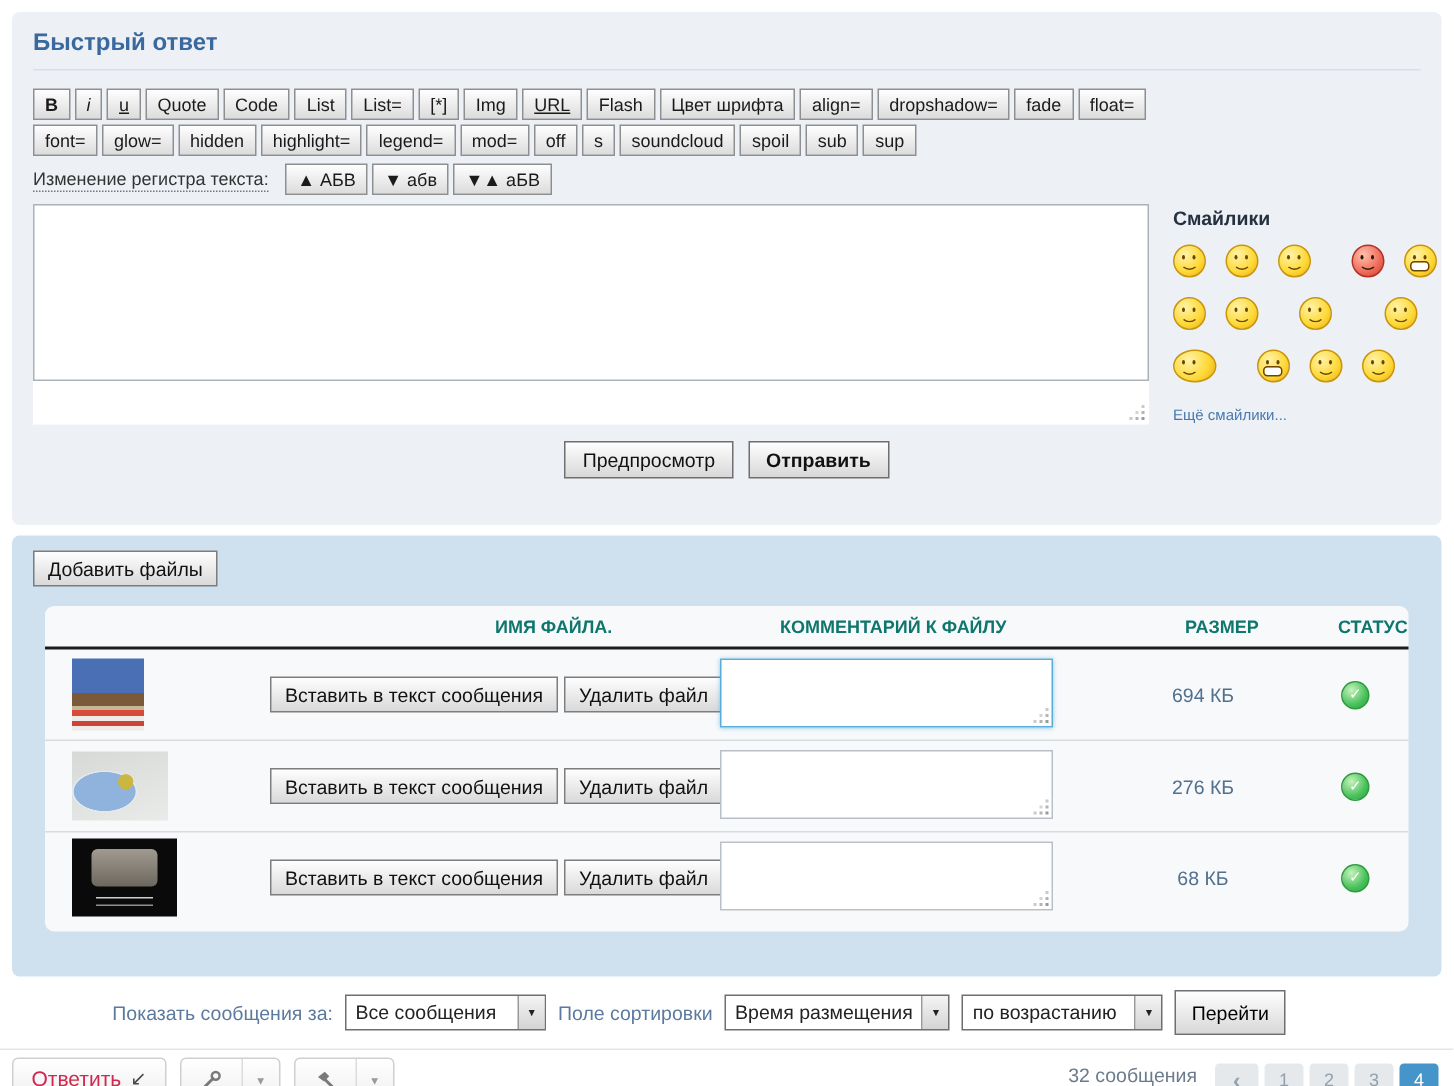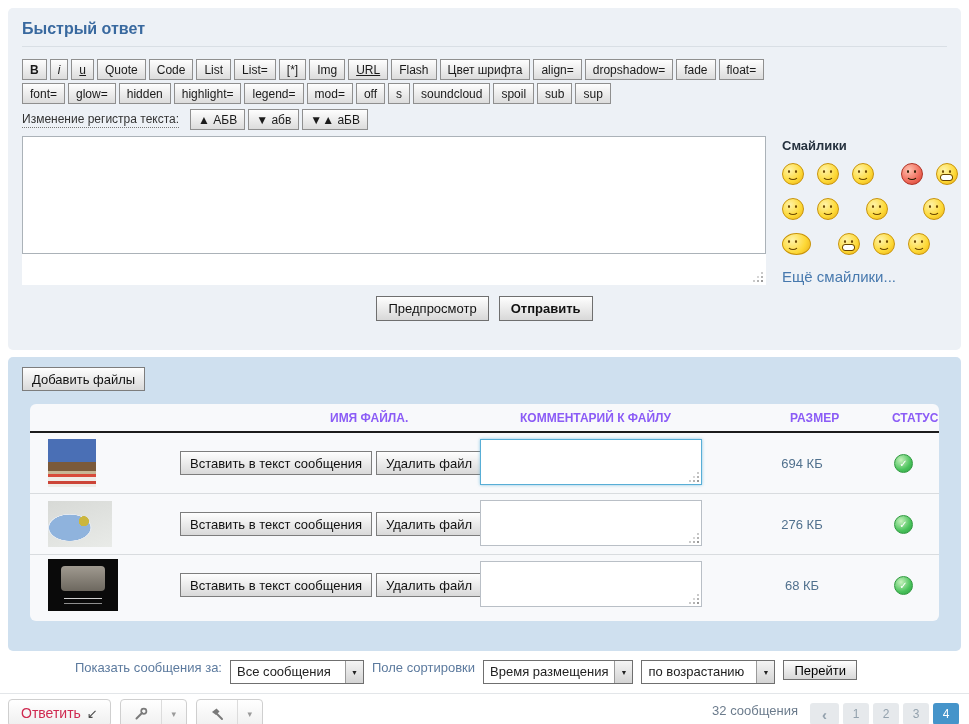--- a/index.html
+++ b/index.html
@@ -35,54 +35,54 @@
   .sm-title{font-weight:bold;color:#25313e;margin:2px 0 10px}
   .sm-row{display:flex;align-items:center;margin-bottom:13px;gap:13px}
   .smiley{width:20px;height:20px;border-radius:50%;background:radial-gradient(circle at 35% 30%,#fff3a8,#fdd835 60%,#e8ab17);border:1px solid #c9940a;position:relative;display:inline-block;cursor:pointer;flex:none}
   .smiley::before{content:"";position:absolute;left:5px;top:6px;width:2px;height:3px;background:#6b4600;border-radius:50%;box-shadow:7px 0 0 #6b4600}
   .smiley::after{content:"";position:absolute;left:4px;top:5px;width:10px;height:9px;border:1.5px solid transparent;border-bottom-color:#6b4600;border-radius:50%}
   .sm-red{background:radial-gradient(circle at 35% 30%,#ffc0ae,#ef6a5a 60%,#cc3b2a);border-color:#b03325}
   .sm-red::before,.sm-red::after{filter:brightness(.4)}
   .sm-grin::after{border:none;background:#fff;border-radius:2px;width:11px;height:5px;top:11px;left:4px;outline:1px solid #6b4600}
   .sm-wide{width:27px}
   .gap-lg{margin-left:14px}
-  .more-sm{color:#4779ae;text-decoration:none;font-size:15px}
+  .more-sm{color:#4779ae;text-decoration:none;font-size:10px}
 
   .qr-actions{display:flex;justify-content:center;gap:10px;margin-top:11px}
   .action-btn{height:25px;padding:0 11px;background:linear-gradient(#fefefe,#d8d8d8);border:1px solid #6f6f6f;font-size:13px;font-family:inherit;color:#111;cursor:pointer}
   .action-btn.primary{font-weight:bold}
 
   
   .attach{background:#cfe0ef;padding:10px 14px 16px;height:268px;overflow:hidden;margin-top:7px}
   .hint{color:#1d3148;font-size:13.5px;margin-bottom:9px}
   .attach-table{background:#f8f9fb;border-radius:6px;margin:13px 8px 0;padding-bottom:6px}
-  .at-head{position:relative;height:27px;border-bottom:2px solid #1c1c1c;font-weight:bold;color:#8b5cf6;font-size:12px}
+  .at-head{position:relative;height:27px;border-bottom:2px solid #1c1c1c;font-weight:bold;color:#0f766e;font-size:12px}
   .at-head span{position:absolute;top:7px;white-space:nowrap}
   .h1{left:300px}.h2{left:490px}.h3{left:760px}.h4{left:862px}
   .at-row{display:grid;grid-template-columns:150px 196px 104px 256px 132px 1fr;align-items:center;height:60px;border-bottom:1px solid #d9dcdf}
   .at-row:last-child{border-bottom:none}
   .thumb{margin-left:18px;flex:none}
   .thumb-1{width:48px;height:48px;background:linear-gradient(180deg,#4a6fb5 0 48%,#7b5a3a 48% 66%,#c7b694 66% 72%,#d84b3a 72% 80%,#efece7 80% 87%,#cc4437 87% 94%,#efece7 94% 100%)}
   .thumb-2{width:64px;height:46px;background:radial-gradient(circle at 56% 44%,#cbb63f 0 11%,transparent 12%),radial-gradient(ellipse at 34% 58%,#8fb3dd 0 34%,#e4e9ef 35% 36%,transparent 37%),linear-gradient(160deg,#d7d9d6,#e9ebe8)}
   .thumb-3{width:70px;height:52px;background:#0a0a0a;position:relative}
   .thumb-3::before{content:"";position:absolute;left:13px;top:7px;width:44px;height:25px;background:linear-gradient(#a09a90,#6d685f);border-radius:4px}
   .thumb-3::after{content:"";position:absolute;left:16px;bottom:12px;width:38px;height:1px;background:#cfcfcf;box-shadow:0 5px 0 #8f8f8f}
   .row-btn{height:24px;padding:0 9px;background:linear-gradient(#fefefe,#d9d9d9);border:1px solid #7d7d7d;font-size:13px;font-family:inherit;color:#111;cursor:pointer;white-space:nowrap}
   .comment-ta{width:216px;height:40px;border:1px solid #b9bfc6;resize:none;font-family:inherit;display:block}
   .focused .comment-ta{border:1px solid #58aed6;box-shadow:0 0 3px rgba(80,170,215,.65)}
   .size{color:#51718e;font-size:13px;text-align:center}
   .statuscell{display:flex;justify-content:center}
   .check{width:17px;height:17px;border-radius:50%;background:radial-gradient(circle at 35% 30%,#c7f2bd,#49c25b 60%,#2e9e44);border:1px solid #2f9a3f;color:#fff;font-size:10px;line-height:17px;text-align:center;font-weight:bold}
 
   
-  .filter-bar{display:flex;align-items:flex-start;gap:8px;justify-content:flex-end;padding:9px 112px 9px 0;border-bottom:1px solid #e3e6e9;font-size:13px}
+  .filter-bar{display:flex;align-items:center;gap:8px;justify-content:flex-end;padding:9px 112px 9px 0;border-bottom:1px solid #e3e6e9;font-size:13px}
   .f-label{color:#5c7a9e}
   .filter-bar .selectbox{height:22px;font-size:13px}
   .filter-bar .val{padding-top:3px}
-  .go-btn{height:20px;padding:0 10px;background:linear-gradient(#fefefe,#d8d8d8);border:1px solid #6f6f6f;font-size:13px;font-family:inherit;cursor:pointer}
+  .go-btn{height:30px;padding:0 10px;background:linear-gradient(#fefefe,#d8d8d8);border:1px solid #6f6f6f;font-size:13px;font-family:inherit;cursor:pointer}
 
   
   .footer-bar{display:flex;align-items:center;justify-content:space-between;padding:5px 10px 2px 8px}
   .left-group{display:flex;gap:9px}
   .reply-btn{height:28px;padding:0 12px;background:linear-gradient(#fff,#efefef);border:1px solid #cfcfcf;border-radius:4px;color:#cf2950;font-size:14px;display:flex;align-items:center;gap:6px;font-family:inherit;cursor:pointer}
   .reply-arrow{color:#4a4a4a;font-size:13px}
   .split{display:flex;height:28px;border:1px solid #cfcfcf;border-radius:4px;background:linear-gradient(#fff,#efefef);overflow:hidden}
   .split .main{width:40px;display:flex;align-items:center;justify-content:center;cursor:pointer}
   .split .caret{width:24px;border-left:1px solid #dcdcdc;display:flex;align-items:center;justify-content:center;color:#9a9a9a;font-size:9px;cursor:pointer}
   .right-group{display:flex;align-items:flex-start;gap:12px}

